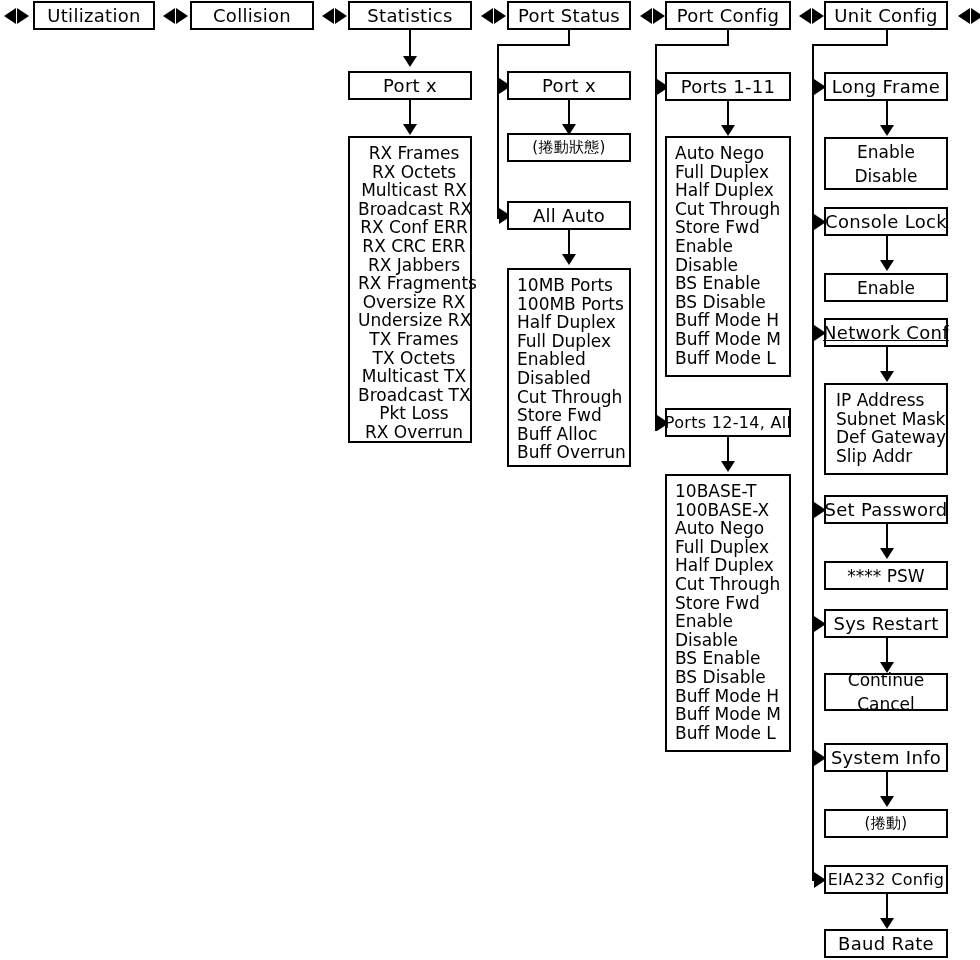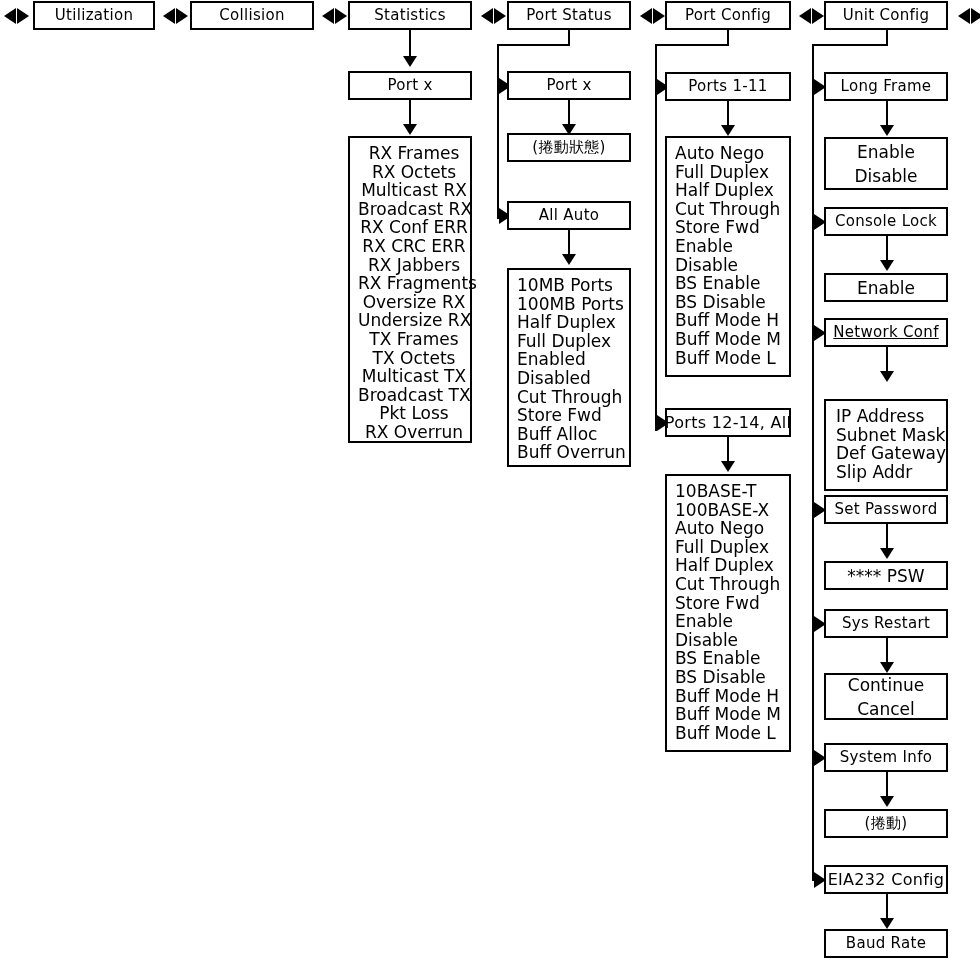--- a/index.html
+++ b/index.html
@@ -17,21 +17,21 @@
   }
   
   .box{
     position:absolute;
     box-sizing:border-box;
     border:2px solid #000;
     background:#fff;
     display:flex;
     align-items:center;
     justify-content:center;
-    font-size:15px;
+    font-size:18px;
     line-height:19px;
     letter-spacing:.3px;
     white-space:nowrap;
   }
   .box.cjk{font-family:"DejaVu Sans", sans-serif;font-size:15px;}
   
   .stack{
     position:absolute;
     box-sizing:border-box;
     border:2px solid #000;
@@ -249,40 +249,40 @@
   <div class="vline" style="left:886px;top:236px;height:24px;"></div>
   <div class="dn" style="left:880px;top:260px;"></div>
   <div class="stack" style="left:824px;top:273px;width:124px;height:29px;">
     <div class="ln">Enable</div>
   </div>
 
   <div class="rt" style="left:814px;top:325px;"></div>
   <div class="box" style="left:824px;top:318px;width:124px;height:29px;text-decoration:underline;">Network Conf</div>
   <div class="vline" style="left:886px;top:347px;height:24px;"></div>
   <div class="dn" style="left:880px;top:371px;"></div>
-  <div class="listbox" style="left:824px;top:383px;width:124px;height:92px;padding-left:10px;margin-top:16px;">
+  <div class="listbox" style="left:824px;top:383px;width:124px;height:92px;padding-left:10px;">
     <div class="ln">IP Address</div>
     <div class="ln">Subnet Mask</div>
     <div class="ln">Def Gateway</div>
     <div class="ln">Slip Addr</div>
   </div>
 
   <div class="rt" style="left:814px;top:502px;"></div>
   <div class="box" style="left:824px;top:495px;width:124px;height:29px;">Set Password</div>
   <div class="vline" style="left:886px;top:524px;height:24px;"></div>
   <div class="dn" style="left:880px;top:548px;"></div>
   <div class="stack" style="left:824px;top:561px;width:124px;height:29px;">
     <div class="ln">**** PSW</div>
   </div>
 
   <div class="rt" style="left:814px;top:616px;"></div>
   <div class="box" style="left:824px;top:609px;width:124px;height:29px;">Sys Restart</div>
   <div class="vline" style="left:886px;top:638px;height:24px;"></div>
   <div class="dn" style="left:880px;top:662px;"></div>
-  <div class="stack" style="left:824px;top:673px;width:124px;height:47px;">
+  <div class="stack" style="left:824px;top:673px;width:124px;height:38px;">
     <div class="ln">Continue</div>
     <div class="ln">Cancel</div>
   </div>
 
   <div class="rt" style="left:814px;top:750px;"></div>
   <div class="box" style="left:824px;top:743px;width:124px;height:29px;">System Info</div>
   <div class="vline" style="left:886px;top:772px;height:24px;"></div>
   <div class="dn" style="left:880px;top:796px;"></div>
   <div class="box cjk" style="left:824px;top:809px;width:124px;height:29px;">(捲動)</div>
 

